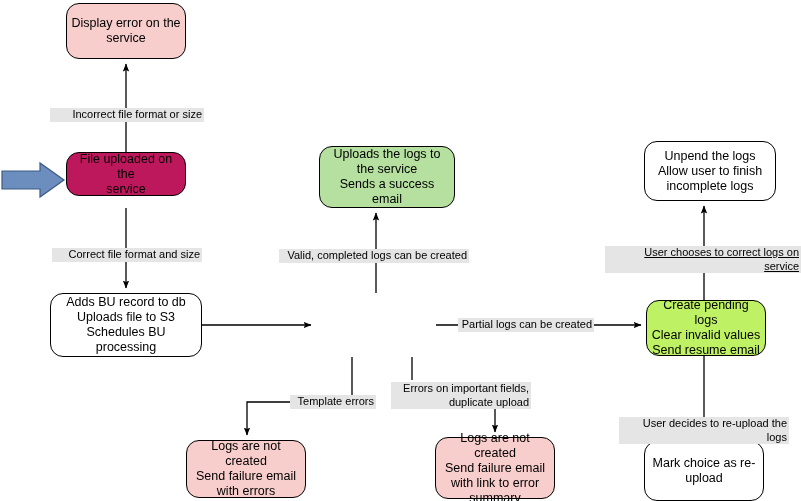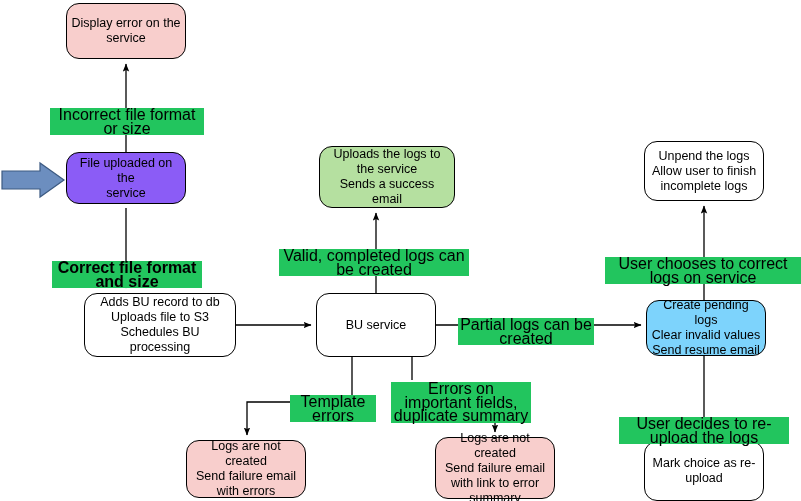--- a/index.html
+++ b/index.html
@@ -33,26 +33,26 @@
     text-align: center;
     font-size: 12.5px;
     line-height: 15px;
     color: #000000;
     white-space: pre-line;
     padding: 2px 4px;
   }
   .node.plain { background: #ffffff; }
   .edge-label {
     position: absolute;
-    font-size: 16px;
+    font-size: 11px;
     line-height: 13.5px;
     color: #000000;
-    text-align: center;
+    text-align: right;
     white-space: pre-line;
-    background: #22c55e;
+    background: #e5e5e5;
     padding: 0 2px;
     box-sizing: border-box;
   }
 </style>
 </head>
 <body>
 
 <div id="canvas">
 
   <svg class="layer" viewBox="0 0 801 501">
@@ -84,82 +84,79 @@
     </g>
 
     <path d="M2,171 L40,171 L40,163 L64,180 L40,197 L40,189 L2,189 z" fill="#6c8ebf" stroke="#3c5a82" stroke-width="1.2"></path>
   </svg>
 
   <div class="node" style="left:66px;top:3px;width:120px;height:56px;background:#f8cecc;">
     <span>Display error on the
 service</span>
   </div>
 
-  <div class="node" style="left:66px;top:152px;width:120px;height:52px;background:#8b5cf6;">
+  <div class="node" style="left:66px;top:152px;width:120px;height:44px;background:#be185d;">
     <span>File uploaded on the
 service</span>
   </div>
 
-  <div class="node plain" style="left:50px;top:293px;width:152px;height:64px;margin-left:34px;">
+  <div class="node plain" style="left:50px;top:293px;width:152px;height:64px;">
     <span>Adds BU record to db
 Uploads file to S3
 Schedules BU processing</span>
   </div>
 
   <div class="node" style="left:319px;top:146px;width:136px;height:62px;background:#b5e0a0;">
     <span>Uploads the logs to
 the service
 Sends a success
 email</span>
   </div>
 
-  <div class="node plain" style="left:316px;top:293px;width:120px;height:64px;">
-    <span>BU service</span>
-  </div>
 
   <div class="node" style="left:186px;top:440px;width:120px;height:58px;background:#f8cecc;">
     <span>Logs are not created
 Send failure email
 with errors</span>
   </div>
 
   <div class="node" style="left:435px;top:437px;width:120px;height:62px;background:#f8cecc;">
     <span>Logs are not created
 Send failure email
 with link to error
 summary</span>
   </div>
 
-  <div class="node plain" style="left:644px;top:141px;width:120px;height:60px;">
+  <div class="node plain" style="left:644px;top:141px;width:132px;height:60px;">
     <span>Unpend the logs
 Allow user to finish
 incomplete logs</span>
   </div>
 
-  <div class="node" style="left:646px;top:300px;width:120px;height:56px;background:#7dd3fc;">
+  <div class="node" style="left:646px;top:300px;width:120px;height:56px;background:#bef264;">
     <span>Create pending logs
 Clear invalid values
 Send resume email</span>
   </div>
 
   <div class="node plain" style="left:644px;top:441px;width:120px;height:60px;">
     <span>Mark choice as re-
 upload</span>
   </div>
 
   <div class="edge-label" style="left:50px;top:108px;width:154px;">Incorrect file format or size</div>
 
-  <div class="edge-label" style="left:52px;top:261px;width:150px;font-weight:bold;">Correct file format and size</div>
+  <div class="edge-label" style="left:52px;top:248px;width:150px;">Correct file format and size</div>
 
   <div class="edge-label" style="left:279px;top:249px;width:190px;">Valid, completed logs can be created</div>
 
   <div class="edge-label" style="left:458px;top:318px;width:136px;">Partial logs can be created</div>
 
   <div class="edge-label" style="left:290px;top:395px;width:86px;">Template errors</div>
 
   <div class="edge-label" style="left:391px;top:382px;width:140px;">Errors on important fields,
-duplicate summary</div>
+duplicate upload</div>
 
-  <div class="edge-label" style="left:605px;top:257px;width:196px;">User chooses to correct logs on service</div>
+  <div class="edge-label" style="left:605px;top:246px;width:196px;text-decoration:underline;">User chooses to correct logs on service</div>
 
   <div class="edge-label" style="left:619px;top:389px;width:170px;margin-top:28px;">User decides to re-upload the logs</div>
 
 </div>
 
 </body></html>

